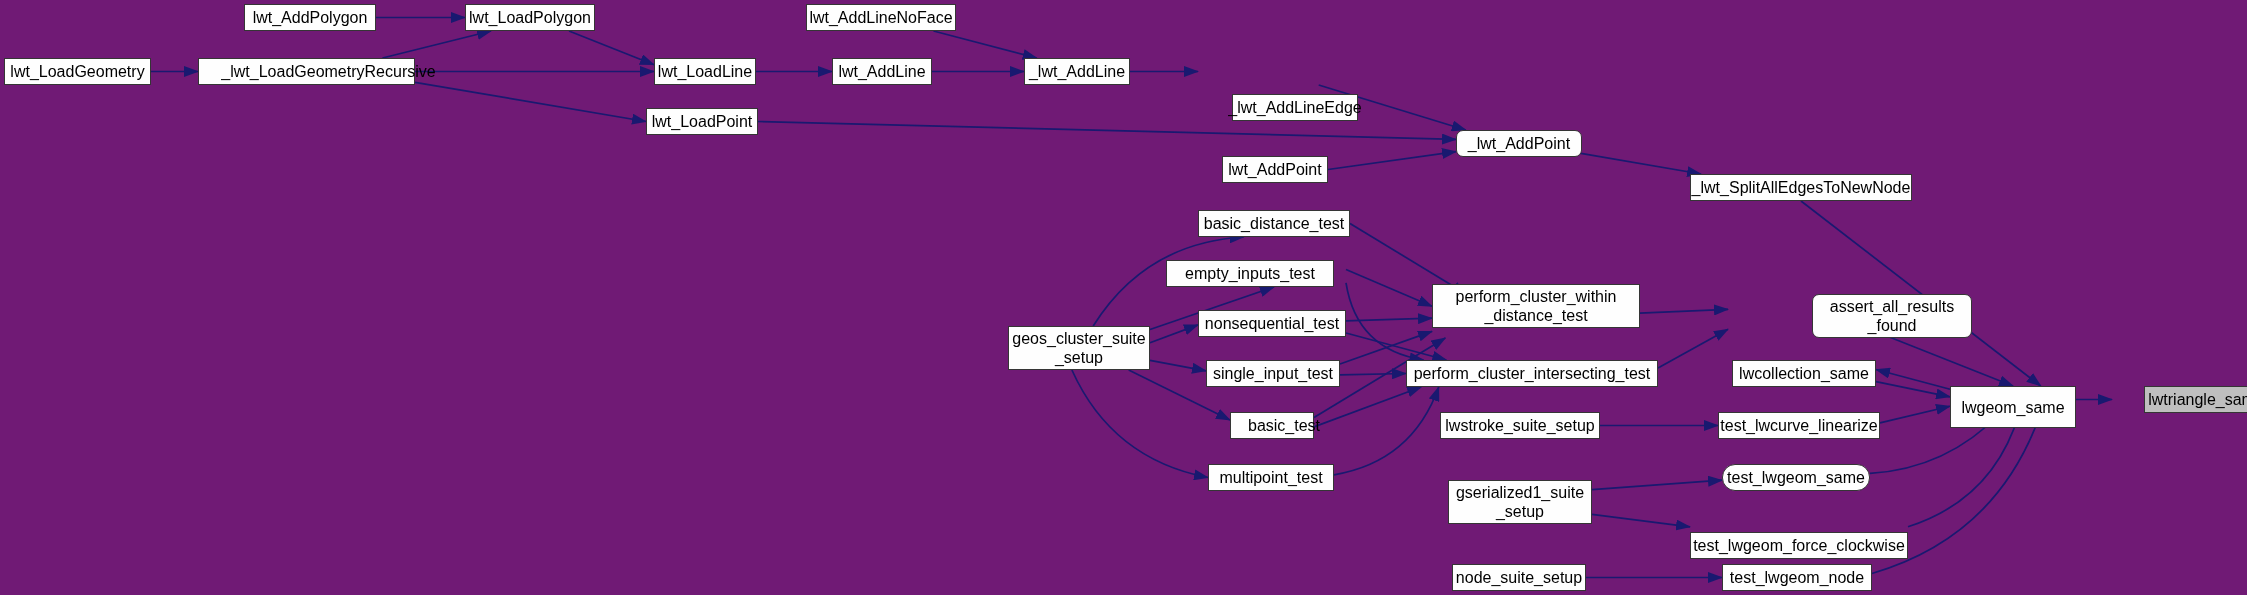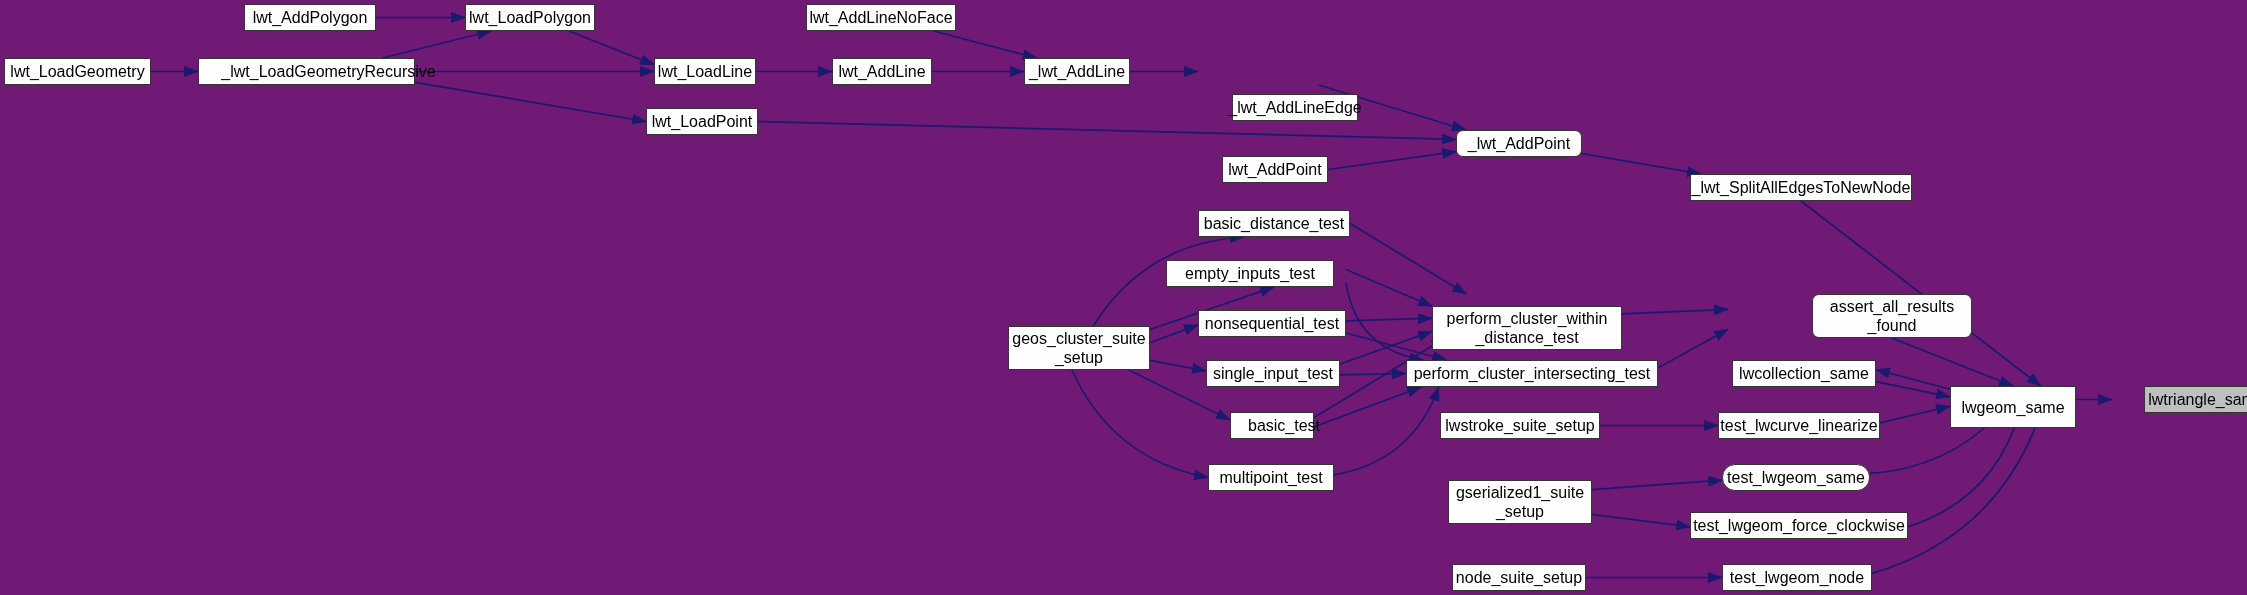--- a/index.html
+++ b/index.html
@@ -105,30 +105,30 @@
       <div class="node" style="left: 1222px; top: 156px; width: 106px; height: 27px;">lwt_AddPoint</div>
       <div class="node" style="left: 1690px; top: 174px; width: 222px; height: 27px;">_lwt_SplitAllEdgesToNewNode</div>
       <div class="node" style="left: 1198px; top: 210px; width: 152px; height: 27px;">basic_distance_test</div>
       <div class="node" style="left: 1166px; top: 260px; width: 168px; height: 27px;">empty_inputs_test</div>
       <div class="node" style="left: 1198px; top: 310px; width: 148px; height: 27px;">nonsequential_test</div>
       <div class="node" style="left: 1008px; top: 326px; width: 142px; height: 44px;">geos_cluster_suite
 _setup</div>
       <div class="node" style="left: 1206px; top: 360px; width: 134px; height: 27px;">single_input_test</div>
       <div class="node" style="left: 1230px; top: 412px; width: 84px; height: 27px; padding-left: 24px;">basic_test</div>
       <div class="node" style="left: 1208px; top: 464px; width: 126px; height: 27px;">multipoint_test</div>
-      <div class="node" style="left: 1432px; top: 306px; width: 190px; height: 44px;">perform_cluster_within
+      <div class="node" style="left: 1432px; top: 284px; width: 208px; height: 44px;">perform_cluster_within
 _distance_test</div>
       <div class="node" style="left: 1406px; top: 360px; width: 252px; height: 27px;">perform_cluster_intersecting_test</div>
       <div class="node" style="left: 1812px; top: 294px; width: 160px; height: 44px; border-radius: 7px;">assert_all_results
 _found</div>
       <div class="node" style="left: 1732px; top: 360px; width: 144px; height: 27px;">lwcollection_same</div>
       <div class="node" style="left: 1440px; top: 412px; width: 160px; height: 27px;">lwstroke_suite_setup</div>
       <div class="node" style="left: 1718px; top: 412px; width: 162px; height: 27px;">test_lwcurve_linearize</div>
       <div class="node" style="left: 1950px; top: 386px; width: 126px; height: 42px;">lwgeom_same</div>
       <div class="node hl" style="left: 2112px; top: 386px; width: 124px; height: 27px;">lwtriangle_same</div>
       <div class="node" style="left: 1722px; top: 464px; width: 148px; height: 27px; border-radius: 13px;">test_lwgeom_same</div>
       <div class="node" style="left: 1448px; top: 480px; width: 144px; height: 44px;">gserialized1_suite
 _setup</div>
-      <div class="node" style="left: 1690px; top: 512px; width: 218px; height: 27px;">test_lwgeom_force_clockwise</div>
+      <div class="node" style="left: 1690px; top: 532px; width: 218px; height: 27px;">test_lwgeom_force_clockwise</div>
       <div class="node" style="left: 1452px; top: 564px; width: 134px; height: 27px;">node_suite_setup</div>
       <div class="node" style="left: 1722px; top: 564px; width: 150px; height: 27px;">test_lwgeom_node</div>
     </div>
 </div>
 
 </body></html>

